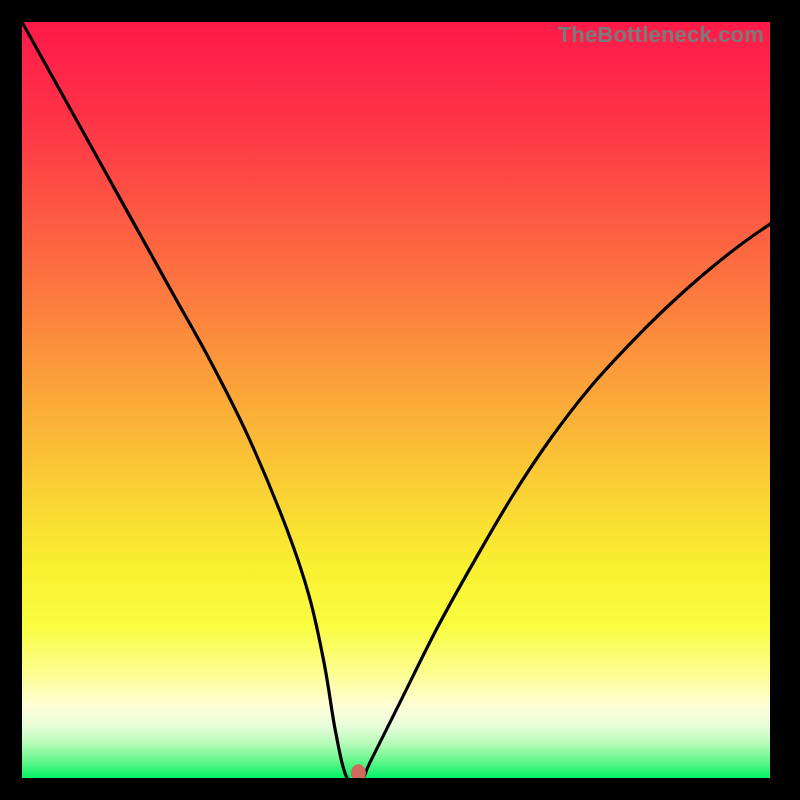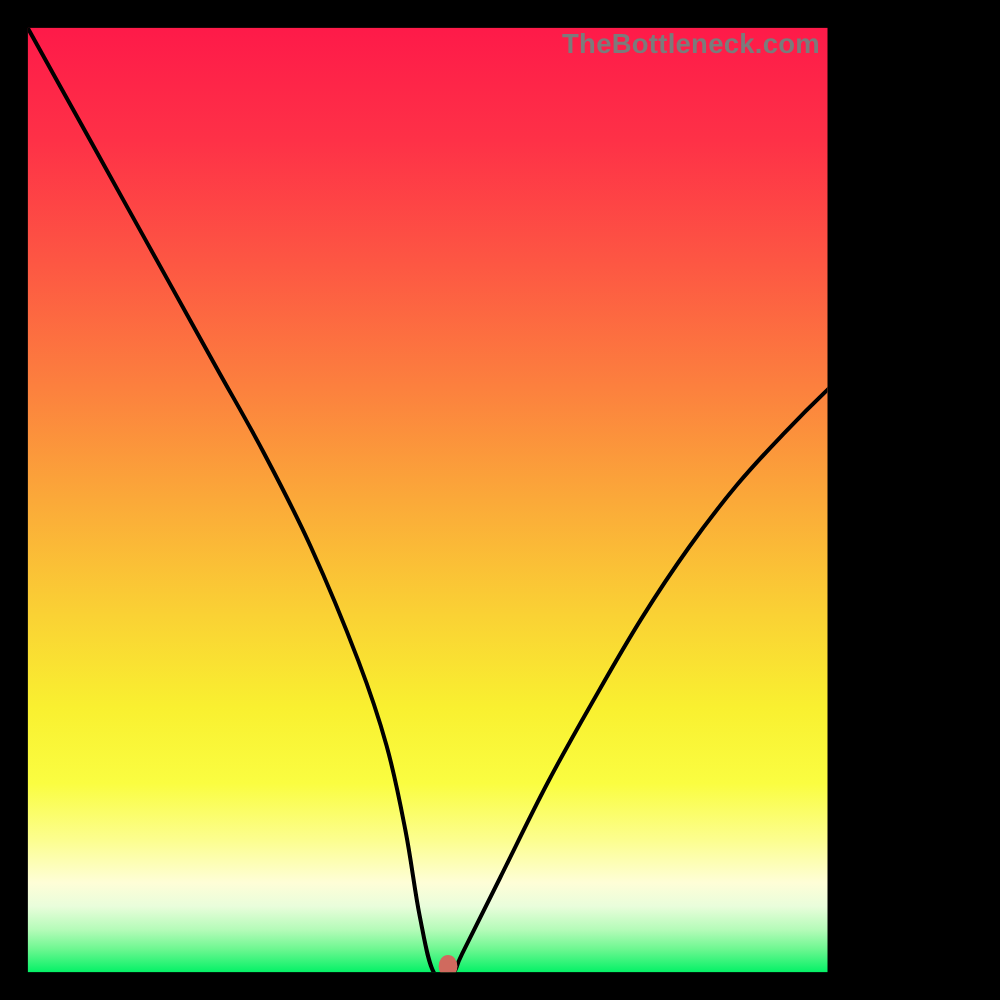--- a/index.html
+++ b/index.html
@@ -14,21 +14,21 @@
   .frame {
     position: relative;
     width: 800px;
     height: 800px;
     background: #000;
   }
   .plot {
     position: absolute;
     left: 22px;
     top: 22px;
-    width: 640px;
+    width: 748px;
     height: 756px;
     overflow: hidden;
   }
   .watermark {
     position: absolute;
     top: 0px;
     right: 6px;
     color: #7b7b7b;
     font-size: 22px;
     font-weight: 600;

